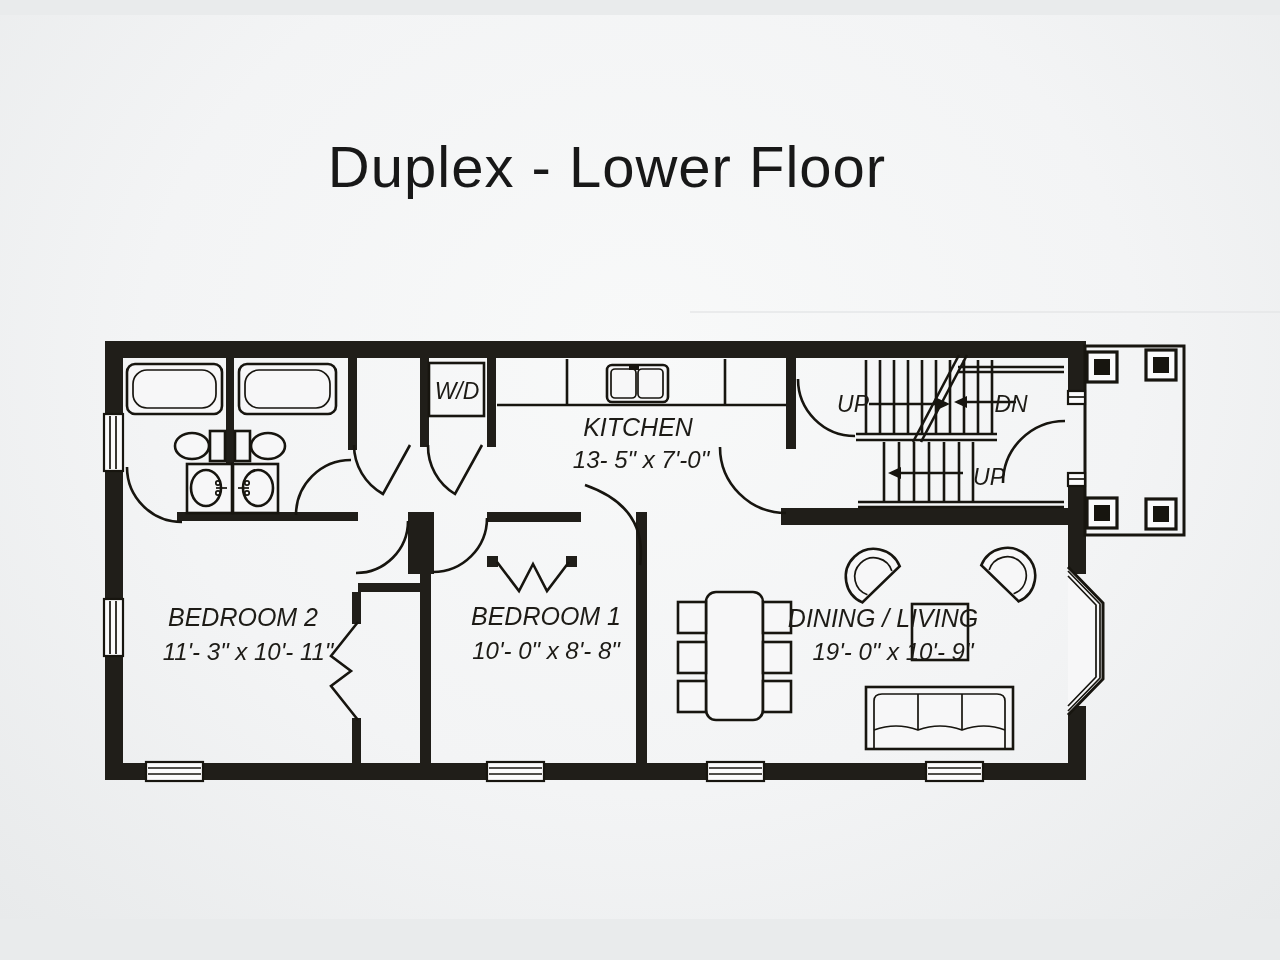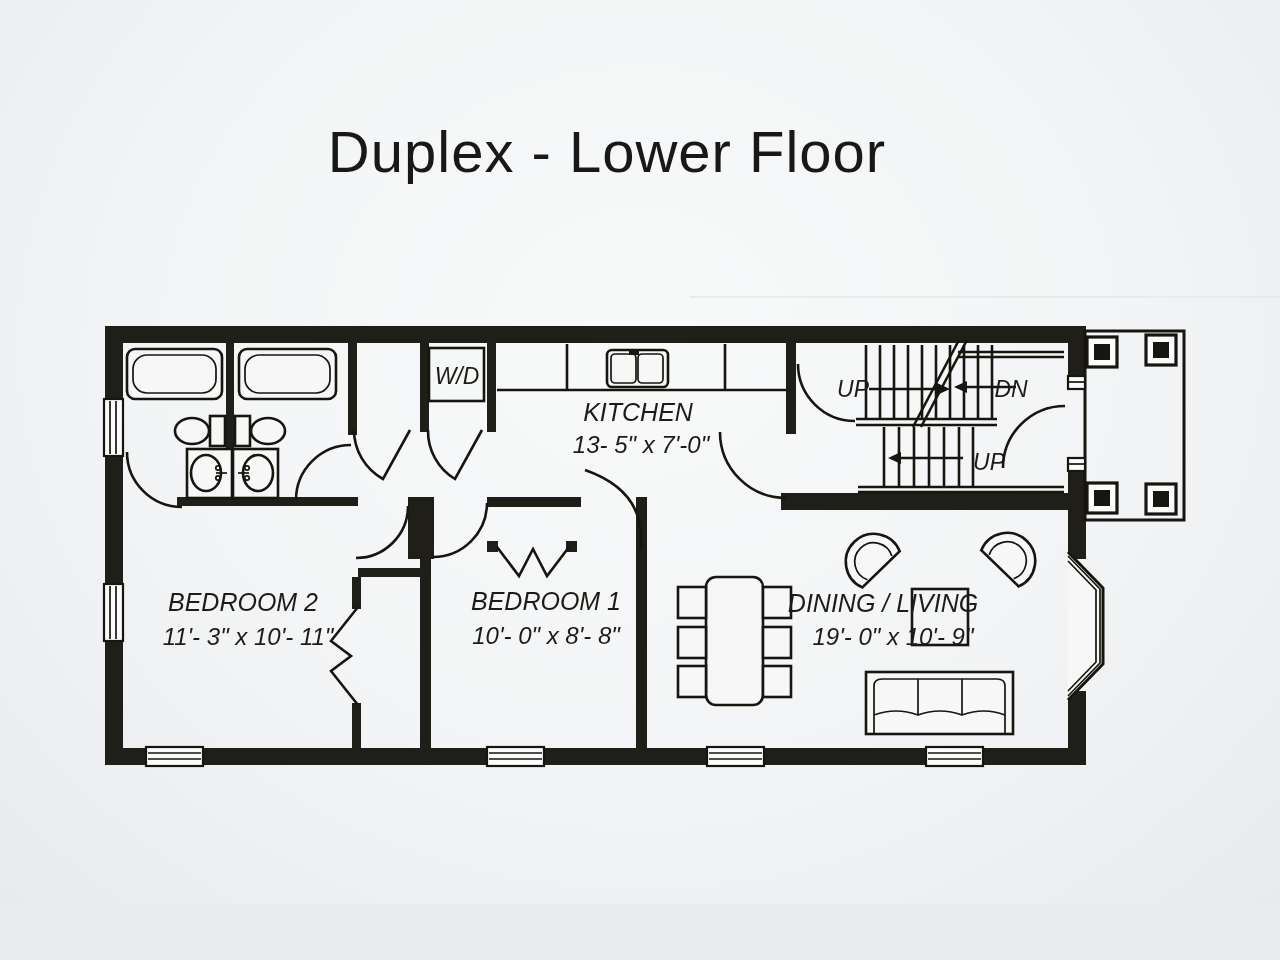--- a/index.html
+++ b/index.html
@@ -1,19 +1,20 @@
 <!DOCTYPE html>
 <html><head>
 <meta charset="utf-8">
 <style>
   html,body{margin:0;padding:0;background:#e9ebec;}
   .stage{
     position:relative;width:1280px;height:904px;overflow:hidden;
     background:radial-gradient(ellipse at 50% 38%, #f8f9f9 0%, #f3f4f5 55%, #e8eaeb 100%);
     font-family:"Liberation Sans", sans-serif;
+    margin-top:15px;
   }
   .page-title{
     position:absolute;top:118px;left:607px;transform:translateX(-50%);
     font-size:58px;font-weight:400;letter-spacing:1px;color:#181818;white-space:nowrap;
   }
   .scan-seam{
     position:absolute;top:296px;left:690px;width:590px;height:2px;
     background:#e4e6e7;opacity:.7;
   }
   svg{position:absolute;top:0;left:0;}

